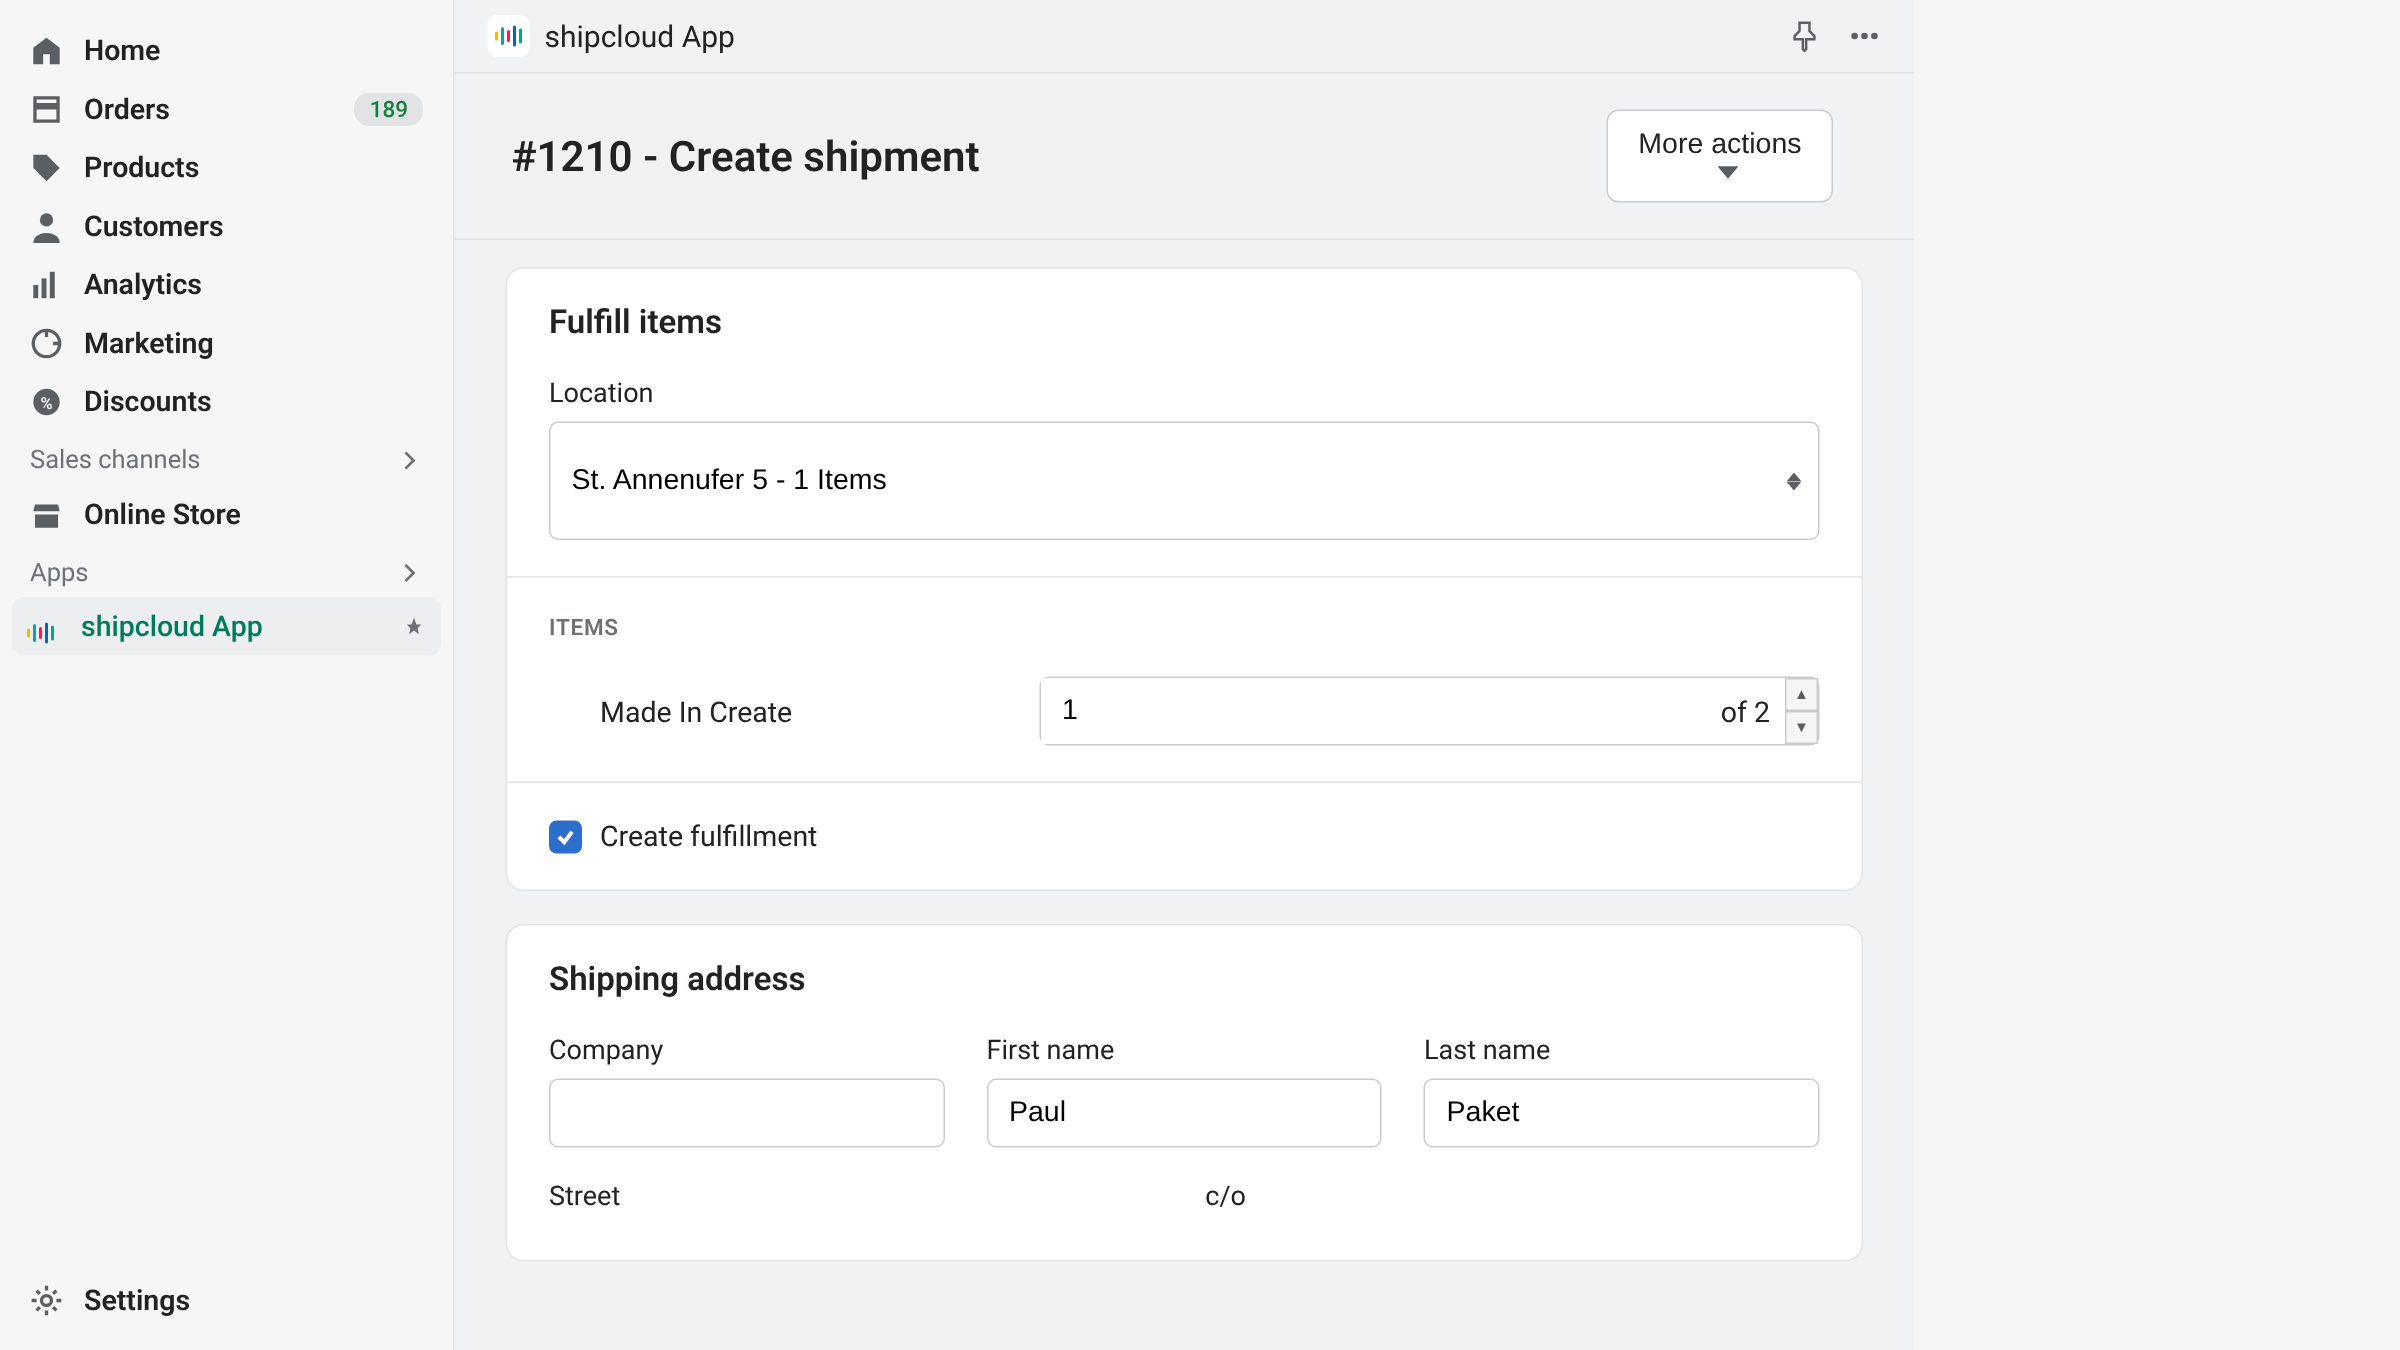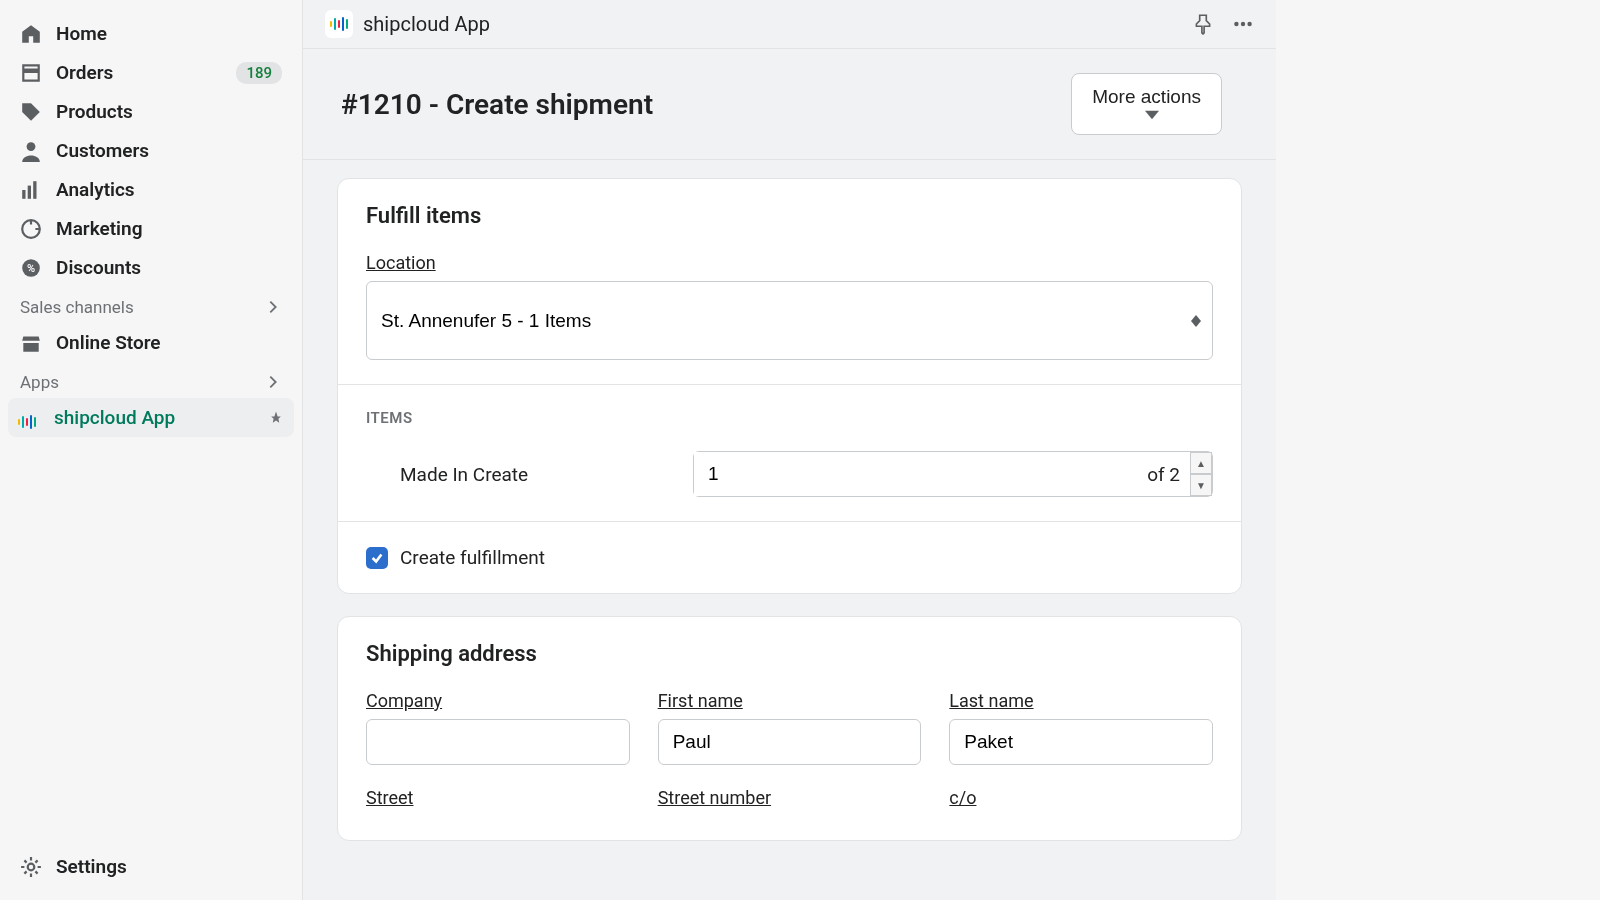--- a/index.html
+++ b/index.html
@@ -30,21 +30,21 @@
 .header h1 { font-size: 28px; font-weight: 600; flex: 1; }
 .btn { font-size: 19px; font-weight: 500; padding: 12px 20px; border-radius: 8px; cursor: pointer; display: inline-flex; align-items: center; }
 .btn-secondary { background: #fff; border: 1px solid #c9cccf; color: #202223; margin-right: 16px; flex-direction: column; }
 .btn-secondary svg { width: 14px; height: 14px; margin-left: 10px; fill: #5c5f62; }
 .btn-primary { background: #008060; border: 1px solid #008060; color: #fff; }
 .content { padding: 18px 34px; overflow-y: auto; }
 .card { background: #fff; border: 1px solid #e1e3e5; border-radius: 12px; margin-bottom: 22px; }
 .card-section { padding: 24px 28px; }
 .card-section + .card-section { border-top: 1px solid #e1e3e5; }
 .card h2 { font-size: 22px; font-weight: 600; margin-bottom: 24px; }
-.field-label { font-size: 18px; color: #202223; margin-bottom: 8px; display: block; text-decoration: underline; }
+.field-label { font-size: 18px; color: #202223; margin-bottom: 8px; display: block; }
 .select-wrap { position: relative; }
 .select-wrap select { width: 100%; font-size: 19px; padding: 28px 14px; border: 1px solid #c9cccf; border-radius: 6px; background: #fff; appearance: none; cursor: pointer; }
 .select-wrap .sort-icons { position: absolute; right: 12px; top: 50%; transform: translateY(-50%); pointer-events: none; display: flex; flex-direction: column; }
 .select-wrap .sort-icons svg { width: 10px; height: 6px; fill: #5c5f62; }
 .items-header { font-size: 15px; font-weight: 600; letter-spacing: 0.5px; color: #6d7175; text-transform: uppercase; }
 .item-row { display: flex; align-items: center; padding-top: 24px; }
 .item-name { flex: 1; font-size: 19px; padding-left: 34px; }
 .qty-wrap { display: flex; align-items: center; border: 1px solid #c9cccf; border-radius: 6px; width: 520px; }
 .qty-wrap input { border: none; font-size: 19px; padding: 11px 14px; width: 100%; outline: none; }
 .qty-of { font-size: 19px; color: #202223; padding-right: 10px; white-space: nowrap; }
@@ -255,23 +255,20 @@
             <div class="form-col">
               <label class="field-label">Last name</label>
               <input class="text-input" type="text" value="Paket" style="">
             </div>
           </div>
           <div class="form-row">
             <div class="form-col">
               <label class="field-label">Street</label>
             </div>
             <div class="form-col">
-              <label class="field-label">Street number</label>
-            </div>
-            <div class="form-col">
               <label class="field-label">c/o</label>
             </div>
           </div>
         </div>
       </div>
     </div>
   </div>
 </div>
 
 </body></html>

